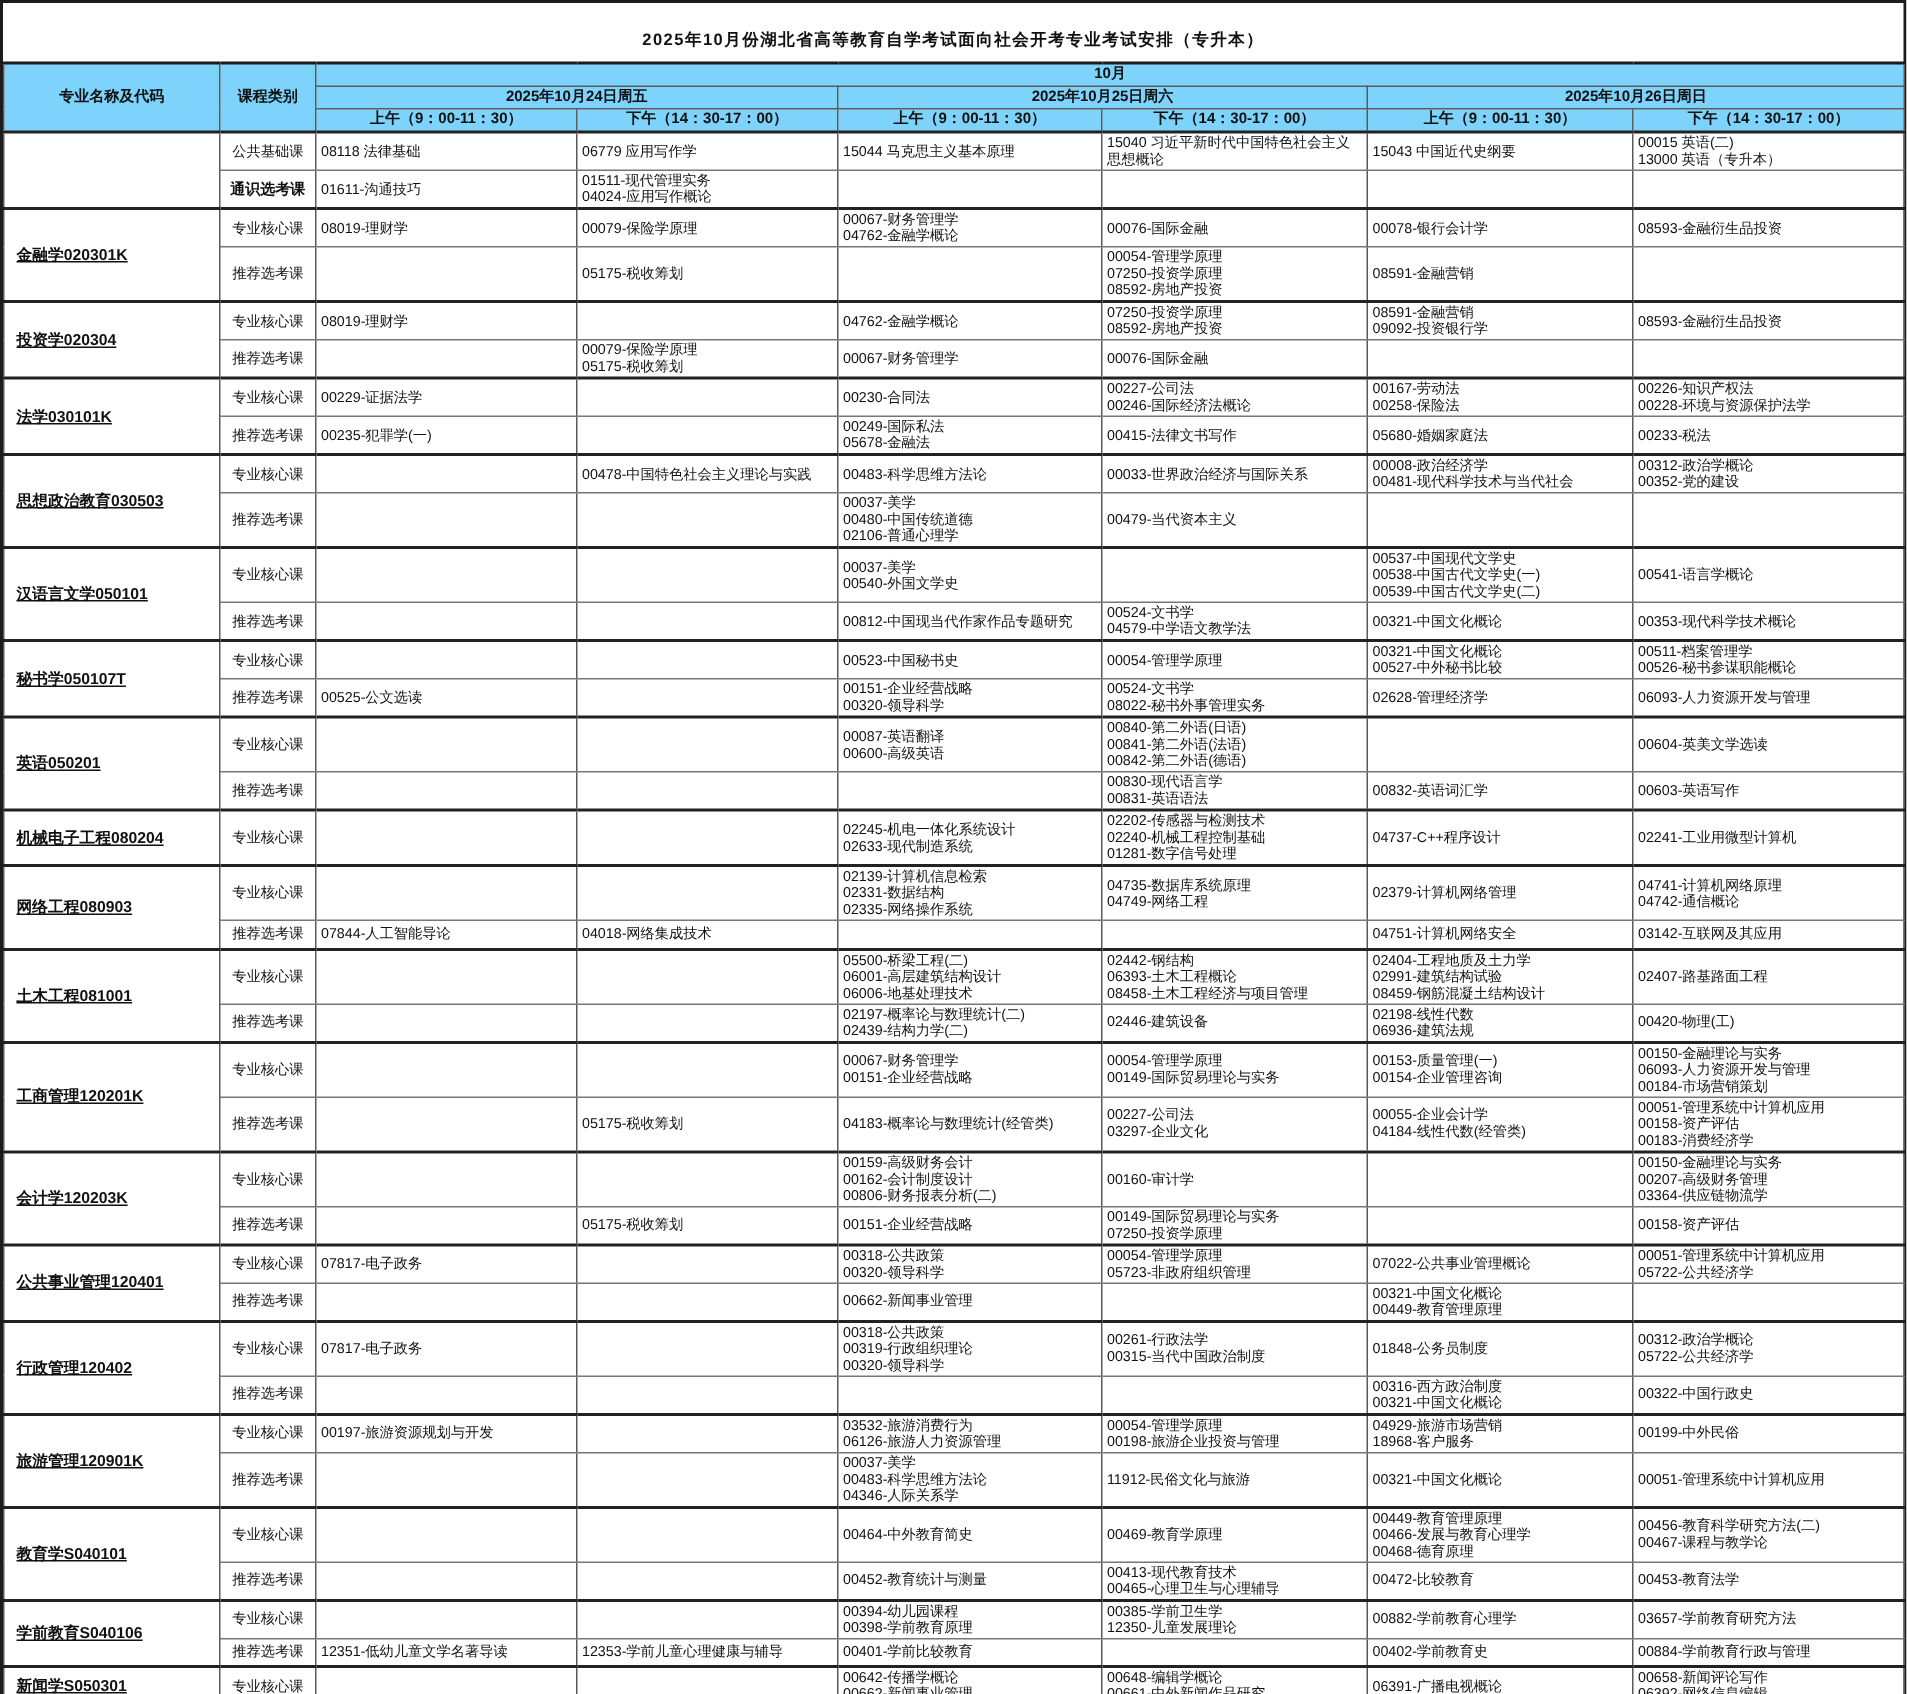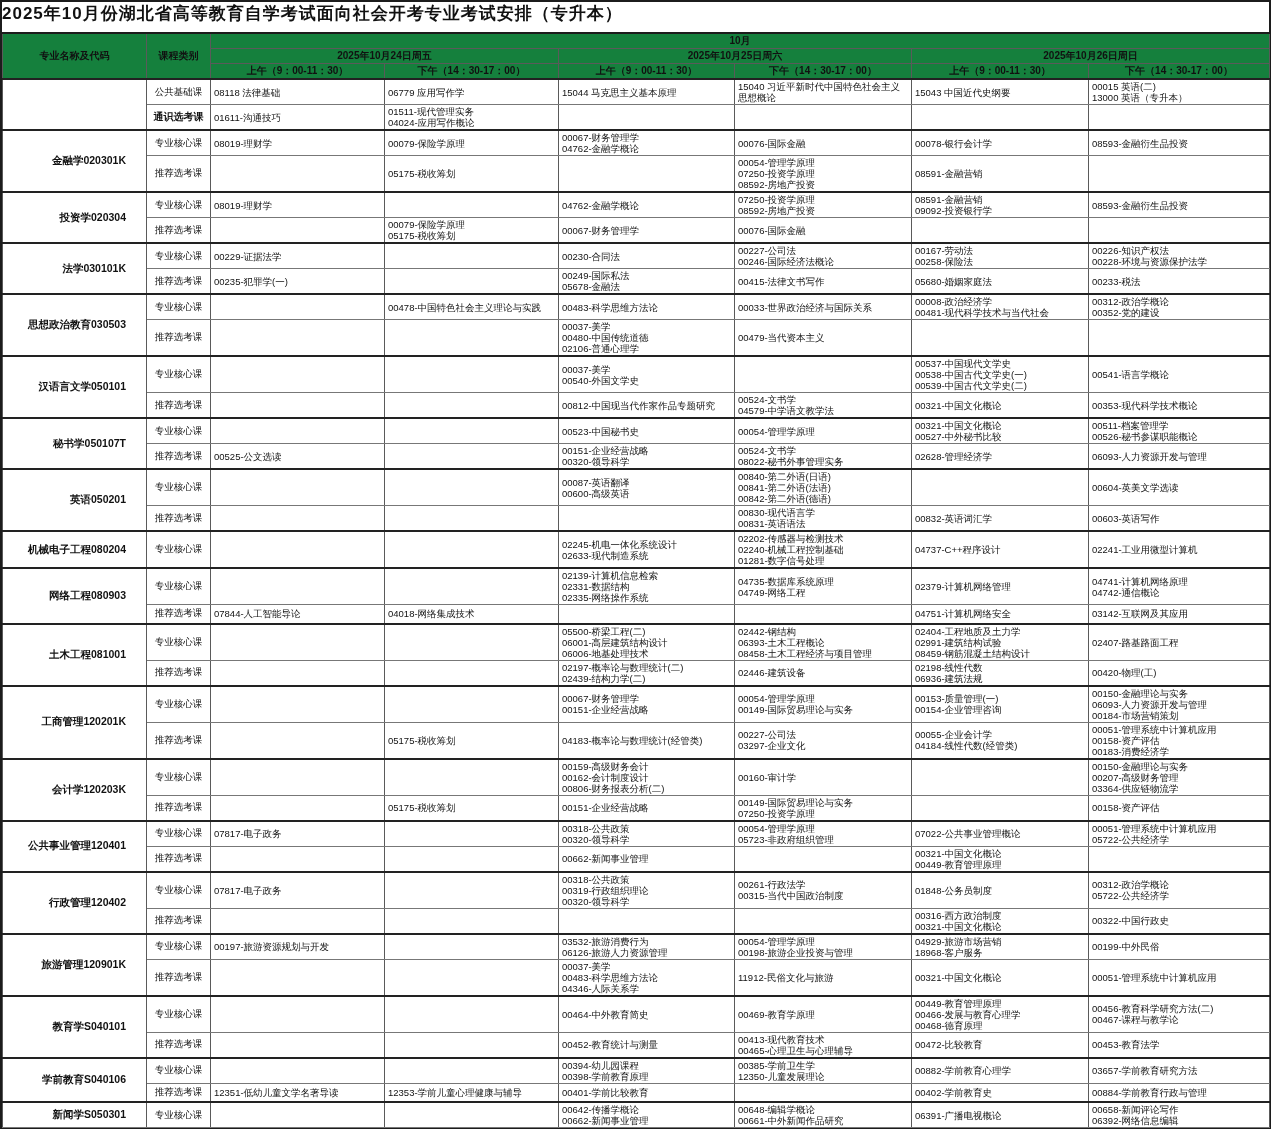--- a/index.html
+++ b/index.html
@@ -2,32 +2,32 @@
 <html><head>
 <meta charset="utf-8">
 <style>
   html, body { margin: 0; padding: 0; background: #f2f2f2; }
   .sheet {
     width: 1271px; min-height: 1129px; box-sizing: border-box;
     background: #fff; border: 2px solid #1c1c1c;
     font-family: "Liberation Sans", "DejaVu Sans", sans-serif; color: #111;
   }
   .title {
-    text-align: left; font-weight: bold; font-size: 17px;
-    padding: 0 0 7px; letter-spacing: 1px;
+    text-align: center; font-weight: bold; font-size: 11px;
+    padding: 17px 0 7px; letter-spacing: 1px;
   }
   table { width: 100%; border-collapse: collapse; table-layout: fixed; }
   th, td { border: 1px solid #5a5a5a; box-sizing: border-box; }
   thead th {
     font-size: 10px; font-weight: bold; padding: 1px 2px;
-    line-height: 1.2; text-align: center; background: #15803d;
+    line-height: 1.2; text-align: center; background: #7dd3fc;
   }
   thead tr.month-row th { border-top: 2px solid #1c1c1c; }
   tbody td { font-size: 9.5px; padding: 1px 3px; vertical-align: middle; height: 19px; }
-  td.major-cell { text-align: right; font-weight: bold; font-size: 10.5px; padding: 1px 20px; }
+  td.major-cell { text-align: left; font-weight: bold; font-size: 10.5px; padding: 1px 8px; text-decoration: underline; }
   td.category-cell { text-align: center; font-size: 9.5px; padding: 1px 1px; }
   td.category-cell.bold { font-weight: bold; font-size: 10px; margin-left: 32px; }
   td.session-cell { text-align: left; }
   .course-line { line-height: 11px; white-space: normal; word-break: break-all; }
   tbody tr.group-start > td { border-top: 2px solid #222; }
   tbody tr > td { border-bottom: 1px solid #777; }
 </style>
 </head>
 <body>
 

